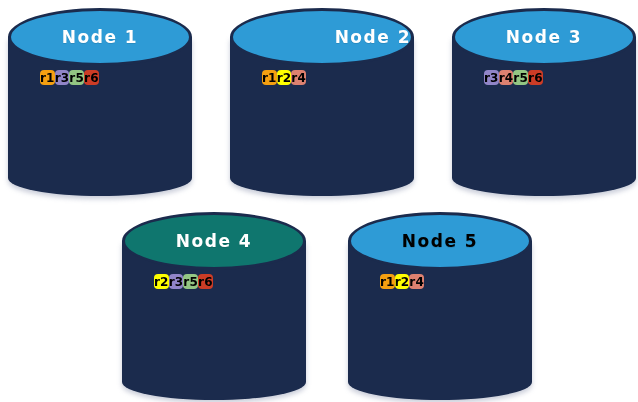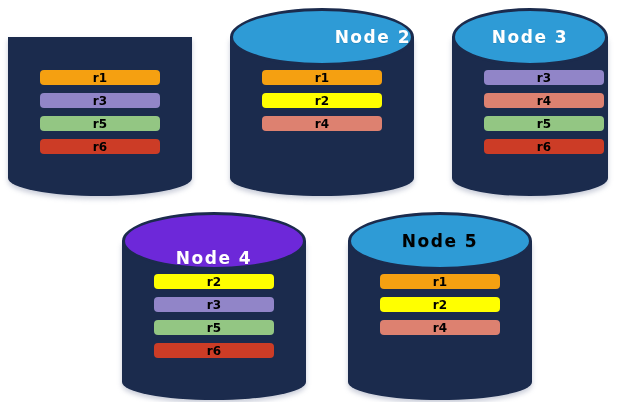--- a/index.html
+++ b/index.html
@@ -60,21 +60,21 @@
     line-height: 1;
     text-shadow: 0 1px 0 rgba(0,0,0,0.10);
   }
 
   
   .replica-list {
     position: absolute;
     left: 0;
     width: 100%;
     display: flex;
-    flex-direction: column;
+    flex-direction: row;
   }
 
   .replica {
     height: 15px;
     border-radius: 4px;
     margin-bottom: 8px;
     display: flex;
     align-items: center;
     justify-content: center;
   }
@@ -87,20 +87,23 @@
     line-height: 1;
     letter-spacing: 0.2px;
   }
 </style>
 </head>
 <body>
 
 <div id="diagram" style="background: rgb(255, 255, 255);">
     <div class="node" style="left: 8px; top: 8px; width: 184px; height: 188px;">
       <div class="node-body" style="top: 29px; height: 159px; background: rgb(27, 43, 77);"></div>
+      <div class="node-top" style="height: 58px; background: rgb(46, 155, 214); border-color: rgb(27, 43, 77);">
+        <div class="node-title" style="color: rgb(255, 255, 255);">Node 1</div>
+      </div>
       <div class="replica-list" style="left: 32px; width: 120px; top: 62px;">
         <div class="replica" style="background: rgb(245, 160, 17);">
           <span class="replica-label" style="color: rgb(0, 0, 0);">r1</span>
         </div>
         <div class="replica" style="background: rgb(145, 133, 200);">
           <span class="replica-label" style="color: rgb(0, 0, 0);">r3</span>
         </div>
         <div class="replica" style="background: rgb(147, 198, 131);">
           <span class="replica-label" style="color: rgb(0, 0, 0);">r5</span>
         </div>
@@ -119,21 +122,21 @@
           <span class="replica-label" style="color: rgb(0, 0, 0);">r1</span>
         </div>
         <div class="replica" style="background: rgb(255, 255, 0);">
           <span class="replica-label" style="color: rgb(0, 0, 0);">r2</span>
         </div>
         <div class="replica" style="background: rgb(221, 129, 112);">
           <span class="replica-label" style="color: rgb(0, 0, 0);">r4</span>
         </div>
       </div>
     </div>
-    <div class="node" style="left: 452px; top: 8px; width: 156px; height: 188px;">
+    <div class="node" style="left: 452px; top: 8px; width: 184px; height: 188px;">
       <div class="node-body" style="top: 29px; height: 159px; background: rgb(27, 43, 77);"></div>
       <div class="node-top" style="height: 58px; background: rgb(46, 155, 214); border-color: rgb(27, 43, 77);">
         <div class="node-title" style="color: rgb(255, 255, 255);">Node 3</div>
       </div>
       <div class="replica-list" style="left: 32px; width: 120px; top: 62px;">
         <div class="replica" style="background: rgb(145, 133, 200);">
           <span class="replica-label" style="color: rgb(0, 0, 0);">r3</span>
         </div>
         <div class="replica" style="background: rgb(221, 129, 112);">
           <span class="replica-label" style="color: rgb(0, 0, 0);">r4</span>
@@ -141,21 +144,21 @@
         <div class="replica" style="background: rgb(147, 198, 131);">
           <span class="replica-label" style="color: rgb(0, 0, 0);">r5</span>
         </div>
         <div class="replica" style="background: rgb(204, 60, 38);">
           <span class="replica-label" style="color: rgb(0, 0, 0);">r6</span>
         </div>
       </div>
     </div>
     <div class="node" style="left: 122px; top: 212px; width: 184px; height: 188px;">
       <div class="node-body" style="top: 29px; height: 159px; background: rgb(27, 43, 77);"></div>
-      <div class="node-top" style="height: 58px; background: #6d28d9; border-color: rgb(27, 43, 77); align-items: flex-end;">
+      <div class="node-top" style="height: 58px; background: #0f766e; border-color: rgb(27, 43, 77);">
         <div class="node-title" style="color: rgb(255, 255, 255);">Node 4</div>
       </div>
       <div class="replica-list" style="left: 32px; width: 120px; top: 62px;">
         <div class="replica" style="background: rgb(255, 255, 0);">
           <span class="replica-label" style="color: rgb(0, 0, 0);">r2</span>
         </div>
         <div class="replica" style="background: rgb(145, 133, 200);">
           <span class="replica-label" style="color: rgb(0, 0, 0);">r3</span>
         </div>
         <div class="replica" style="background: rgb(147, 198, 131);">

